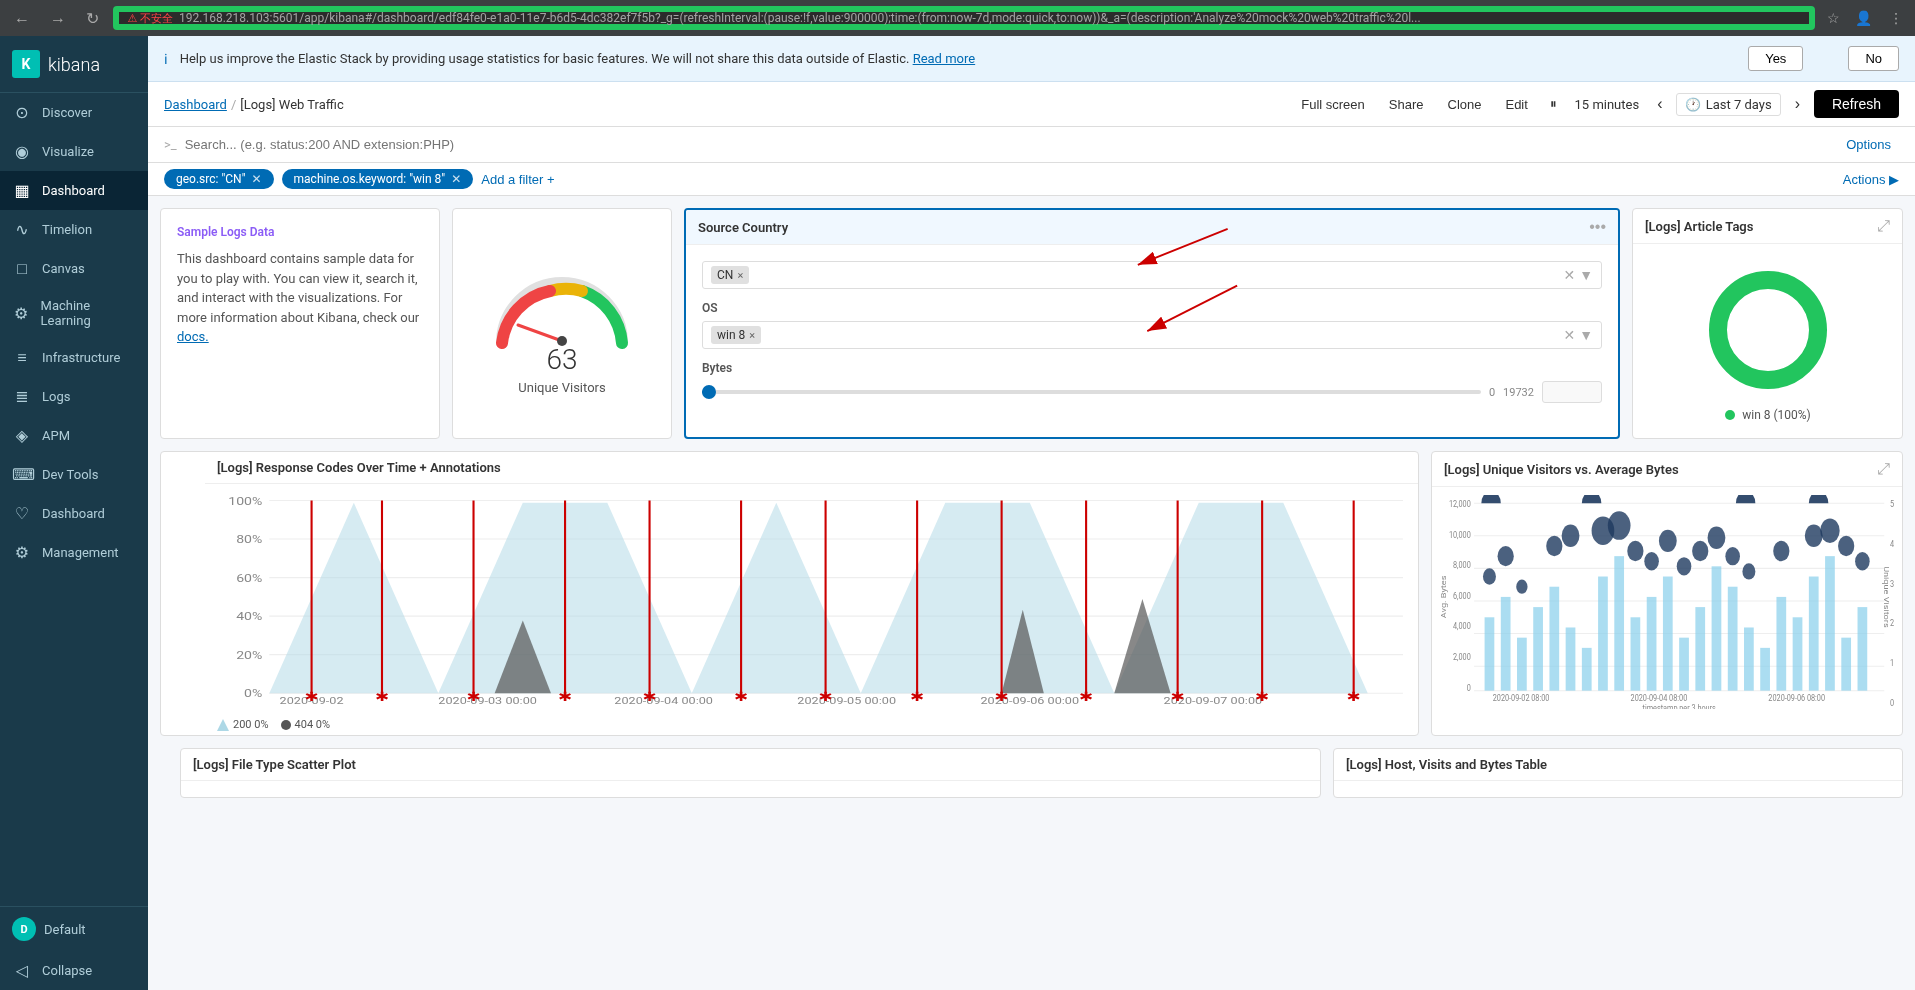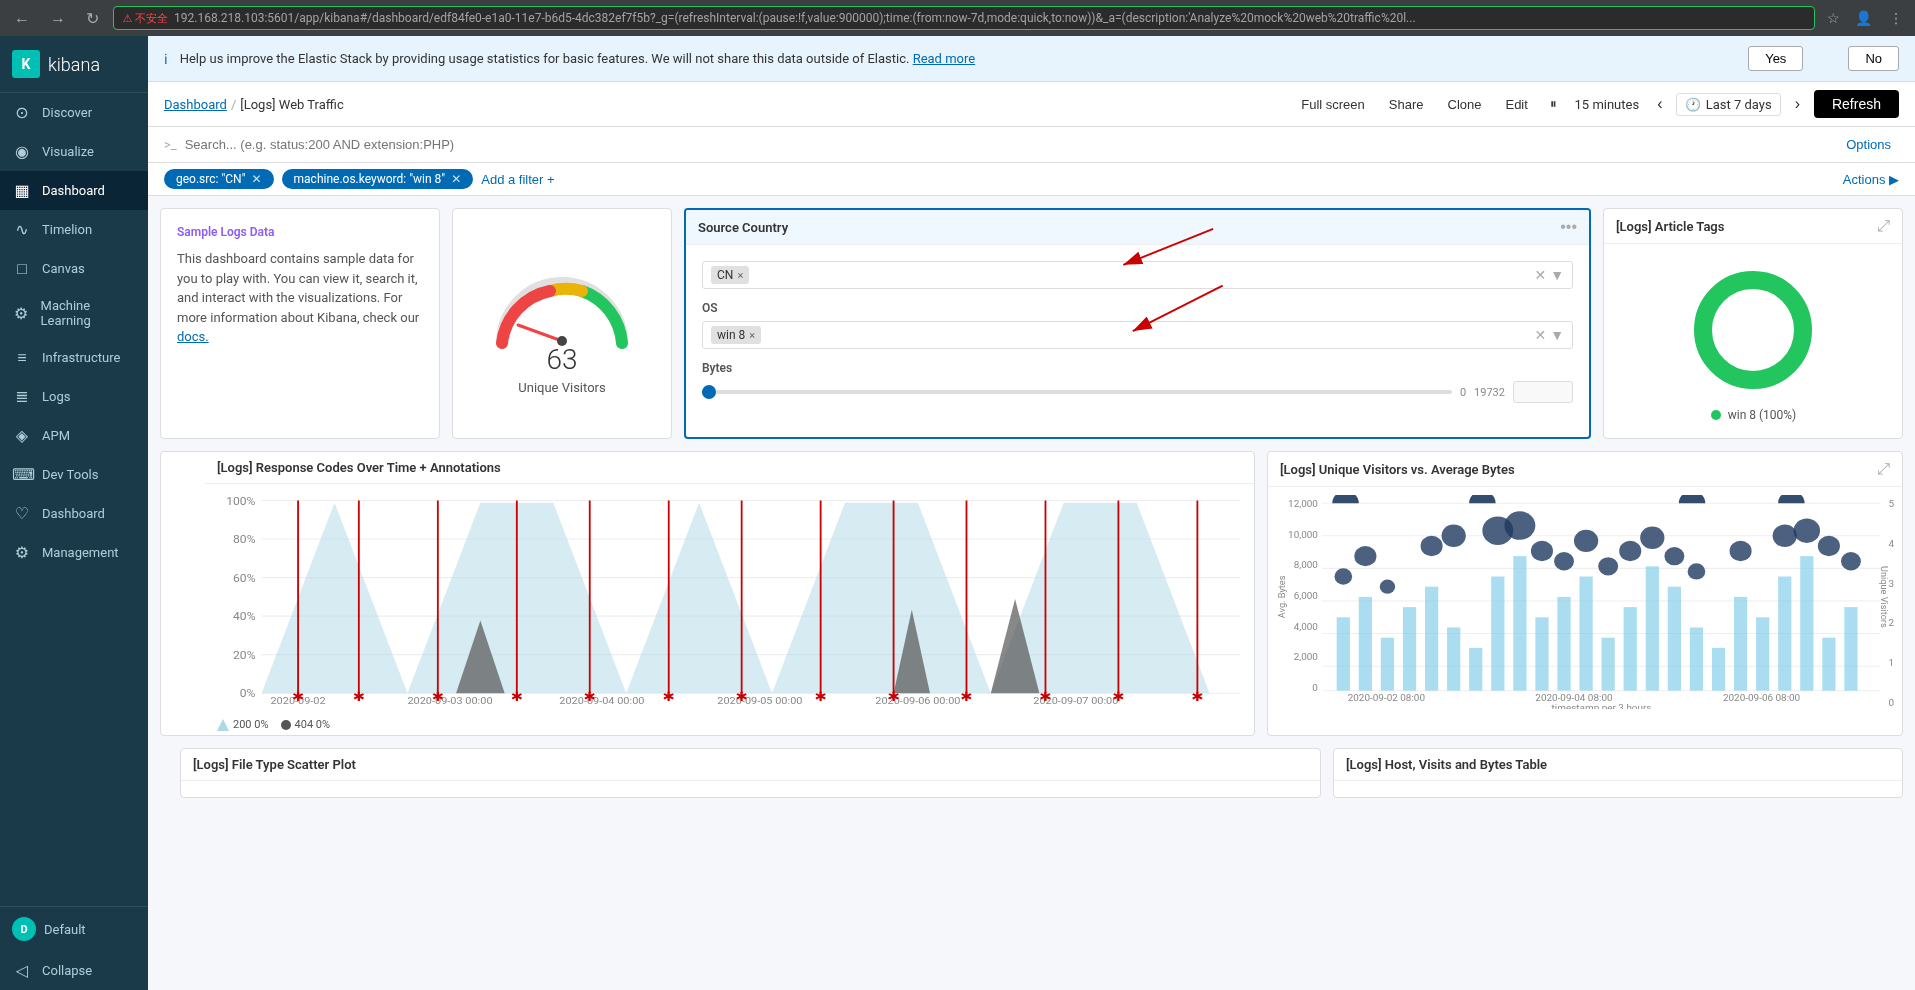--- a/index.html
+++ b/index.html
@@ -1,21 +1,21 @@
 <!DOCTYPE html>
 <html><head>
   <meta charset="utf-8">
   <style>
     * { box-sizing: border-box; margin: 0; padding: 0; }
     body { font-family: -apple-system, BlinkMacSystemFont, 'Segoe UI', Roboto, sans-serif; font-size: 13px; background: #f5f7fa; color: #333; display: flex; flex-direction: column; height: 100vh; overflow: hidden; }
     
     
     .browser-bar { background: #3c3f41; height: 36px; display: flex; align-items: center; padding: 0 8px; gap: 8px; flex-shrink: 0; }
     .browser-nav-btn { background: none; border: none; color: #aaa; cursor: pointer; font-size: 16px; padding: 2px 6px; }
-    .browser-url-bar { flex: 1; background: #2b2b2b; border: 1px solid #22c55e; border-radius: 4px; height: 24px; padding: 0 8px; color: #ddd; font-size: 12px; display: flex; align-items: center; gap: 6px; }
+    .browser-url-bar { flex: 1; background: #2b2b2b; border: 6px solid #22c55e; border-radius: 4px; height: 24px; padding: 0 8px; color: #ddd; font-size: 12px; display: flex; align-items: center; gap: 6px; }
     .browser-url-warning { color: #f44; font-size: 11px; }
     .browser-url-text { color: #a3a3a3; font-size: 12px; overflow: hidden; white-space: nowrap; text-overflow: ellipsis; }
     .browser-action-btn { background: none; border: none; color: #aaa; cursor: pointer; font-size: 14px; padding: 2px 4px; }
 
     
     .app-container { display: flex; flex: 1; overflow: hidden; }
 
     
     .sidebar { width: 148px; background: #1a3a4a; color: #fff; display: flex; flex-direction: column; flex-shrink: 0; overflow-y: auto; }
     .sidebar-logo { display: flex; align-items: center; gap: 8px; padding: 14px 12px; border-bottom: 1px solid #2a5060; }
@@ -362,21 +362,21 @@
             <defs>
               <marker id="arrowhead" markerWidth="10" markerHeight="7" refX="10" refY="3.5" orient="auto">
                 <polygon points="0 0, 10 3.5, 0 7" fill="#cc0000"></polygon>
               </marker>
             </defs>
             <line x1="280" y1="20" x2="185" y2="58" stroke="#cc0000" stroke-width="2" marker-end="url(#arrowhead)"></line>
             <line x1="290" y1="80" x2="195" y2="128" stroke="#cc0000" stroke-width="2" marker-end="url(#arrowhead)"></line>
           </svg>
         </div>
 
-        <div class="panel article-panel" style="width:300px; position:relative;">
+        <div class="panel article-panel" style="width:271px; position:relative;">
           <div class="panel-header">
             <span>[Logs] Article Tags</span>
             <button class="panel-menu-btn">⤢</button>
           </div>
           <div class="donut-container">
             <svg class="donut-svg" viewBox="0 0 140 140">
               <circle cx="70" cy="70" r="50" fill="none" stroke="#22c55e" stroke-width="18"></circle>
             </svg>
             <div class="donut-legend">
               <svg width="12" height="12">
@@ -461,21 +461,21 @@
                 </svg>
               <span>200 0%</span>
             </div>
             <div class="legend-item">
               <div class="legend-dot" style="background:#555;"></div>
               <span>404 0%</span>
             </div>
           </div>
         </div>
 
-        <div class="panel visitors-panel" style="width:636px; flex-shrink:0;">
+        <div class="panel visitors-panel" style="width:472px; flex-shrink:0;">
           <div class="panel-header">
             <span>[Logs] Unique Visitors vs. Average Bytes</span>
             <button class="panel-menu-btn">⤢</button>
           </div>
           <div class="scatter-area">
             <svg width="100%" height="100%" viewBox="0 0 560 210" preserveAspectRatio="none">
 
               <text x="38" y="12" font-size="9" fill="#888" text-anchor="end">12,000</text>
               <text x="38" y="42" font-size="9" fill="#888" text-anchor="end">10,000</text>
               <text x="38" y="72" font-size="9" fill="#888" text-anchor="end">8,000</text>

